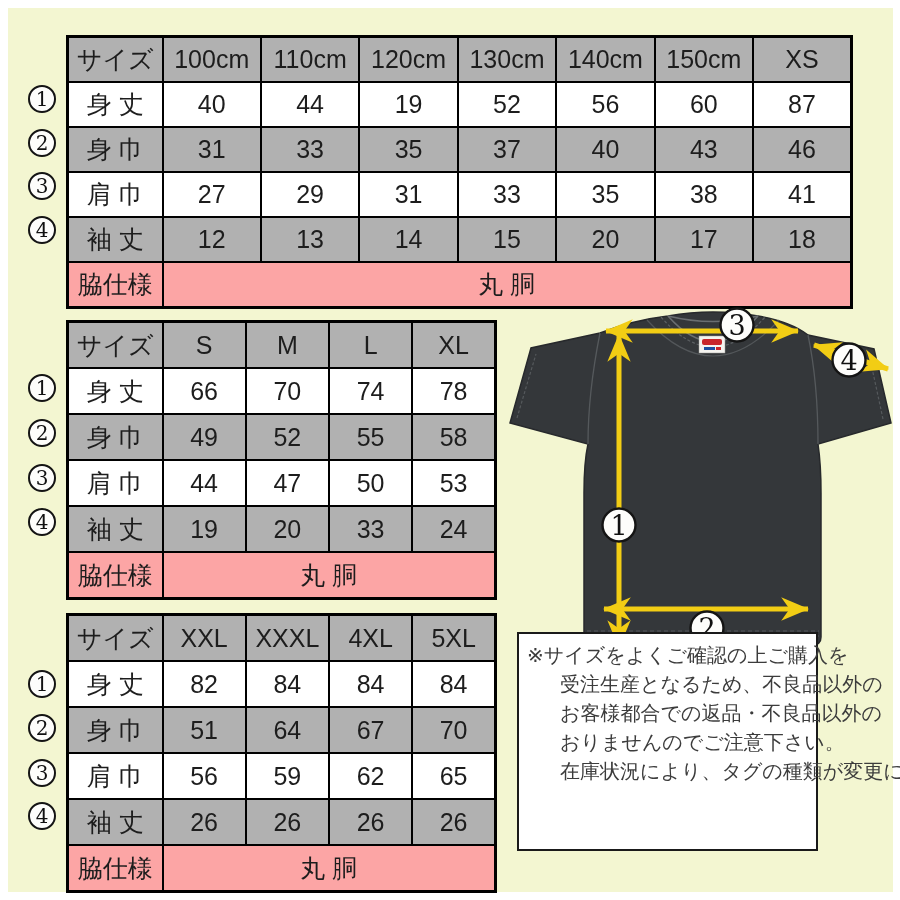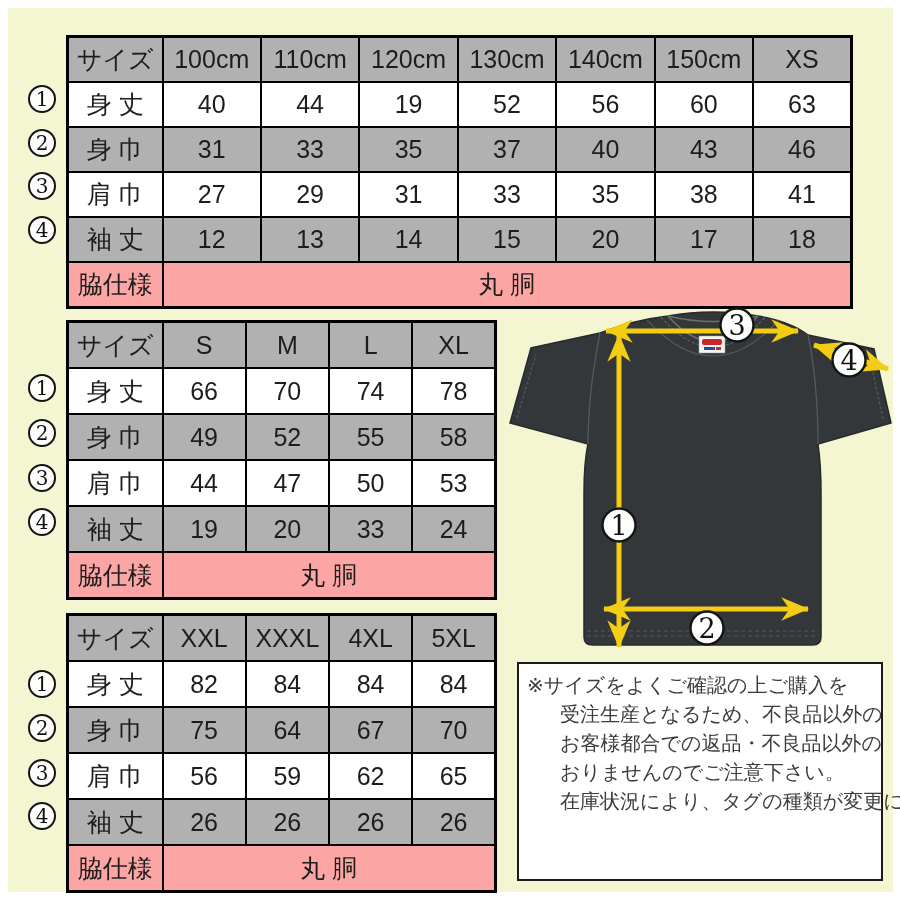--- a/index.html
+++ b/index.html
@@ -35,21 +35,21 @@
     display:flex; align-items:center; justify-content:center;
     font-family:"DejaVu Serif","Liberation Serif",serif;
     font-size:20px; color:#111;
   }
 
   
   .shirt-svg { position:absolute; left:500px; top:303px; width:400px; height:357px; }
 
   
   .note-box {
-    position:absolute; left:517px; top:662px; width:366px; height:219px;
+    position:absolute; left:517px; top:632px; width:301px; height:219px;
     box-sizing:border-box; background:#ffffff; border:2px solid #1a1a1a;
     padding:7px 6px 6px 8px;
   }
   .note-line {
     font-size:20px; line-height:29px; color:#3c3c3c;
     padding-left:33px; white-space:nowrap;
     font-family:"Liberation Sans","DejaVu Sans",sans-serif;
   }
   .note-line.first { padding-left:0; }
 </style>
@@ -78,21 +78,21 @@
         </thead>
         <tbody>
           <tr>
             <td>身 丈</td>
             <td>40</td>
             <td>44</td>
             <td>19</td>
             <td>52</td>
             <td>56</td>
             <td>60</td>
-            <td>63</td>
+            <td>87</td>
           </tr>
           <tr>
             <td>身 巾</td>
             <td>31</td>
             <td>33</td>
             <td>35</td>
             <td>37</td>
             <td>40</td>
             <td>43</td>
             <td>46</td>
@@ -201,21 +201,21 @@
         <tbody>
           <tr>
             <td>身 丈</td>
             <td>82</td>
             <td>84</td>
             <td>84</td>
             <td>84</td>
           </tr>
           <tr>
             <td>身 巾</td>
-            <td>75</td>
+            <td>51</td>
             <td>64</td>
             <td>67</td>
             <td>70</td>
           </tr>
           <tr>
             <td>肩 巾</td>
             <td>56</td>
             <td>59</td>
             <td>62</td>
             <td>65</td>

